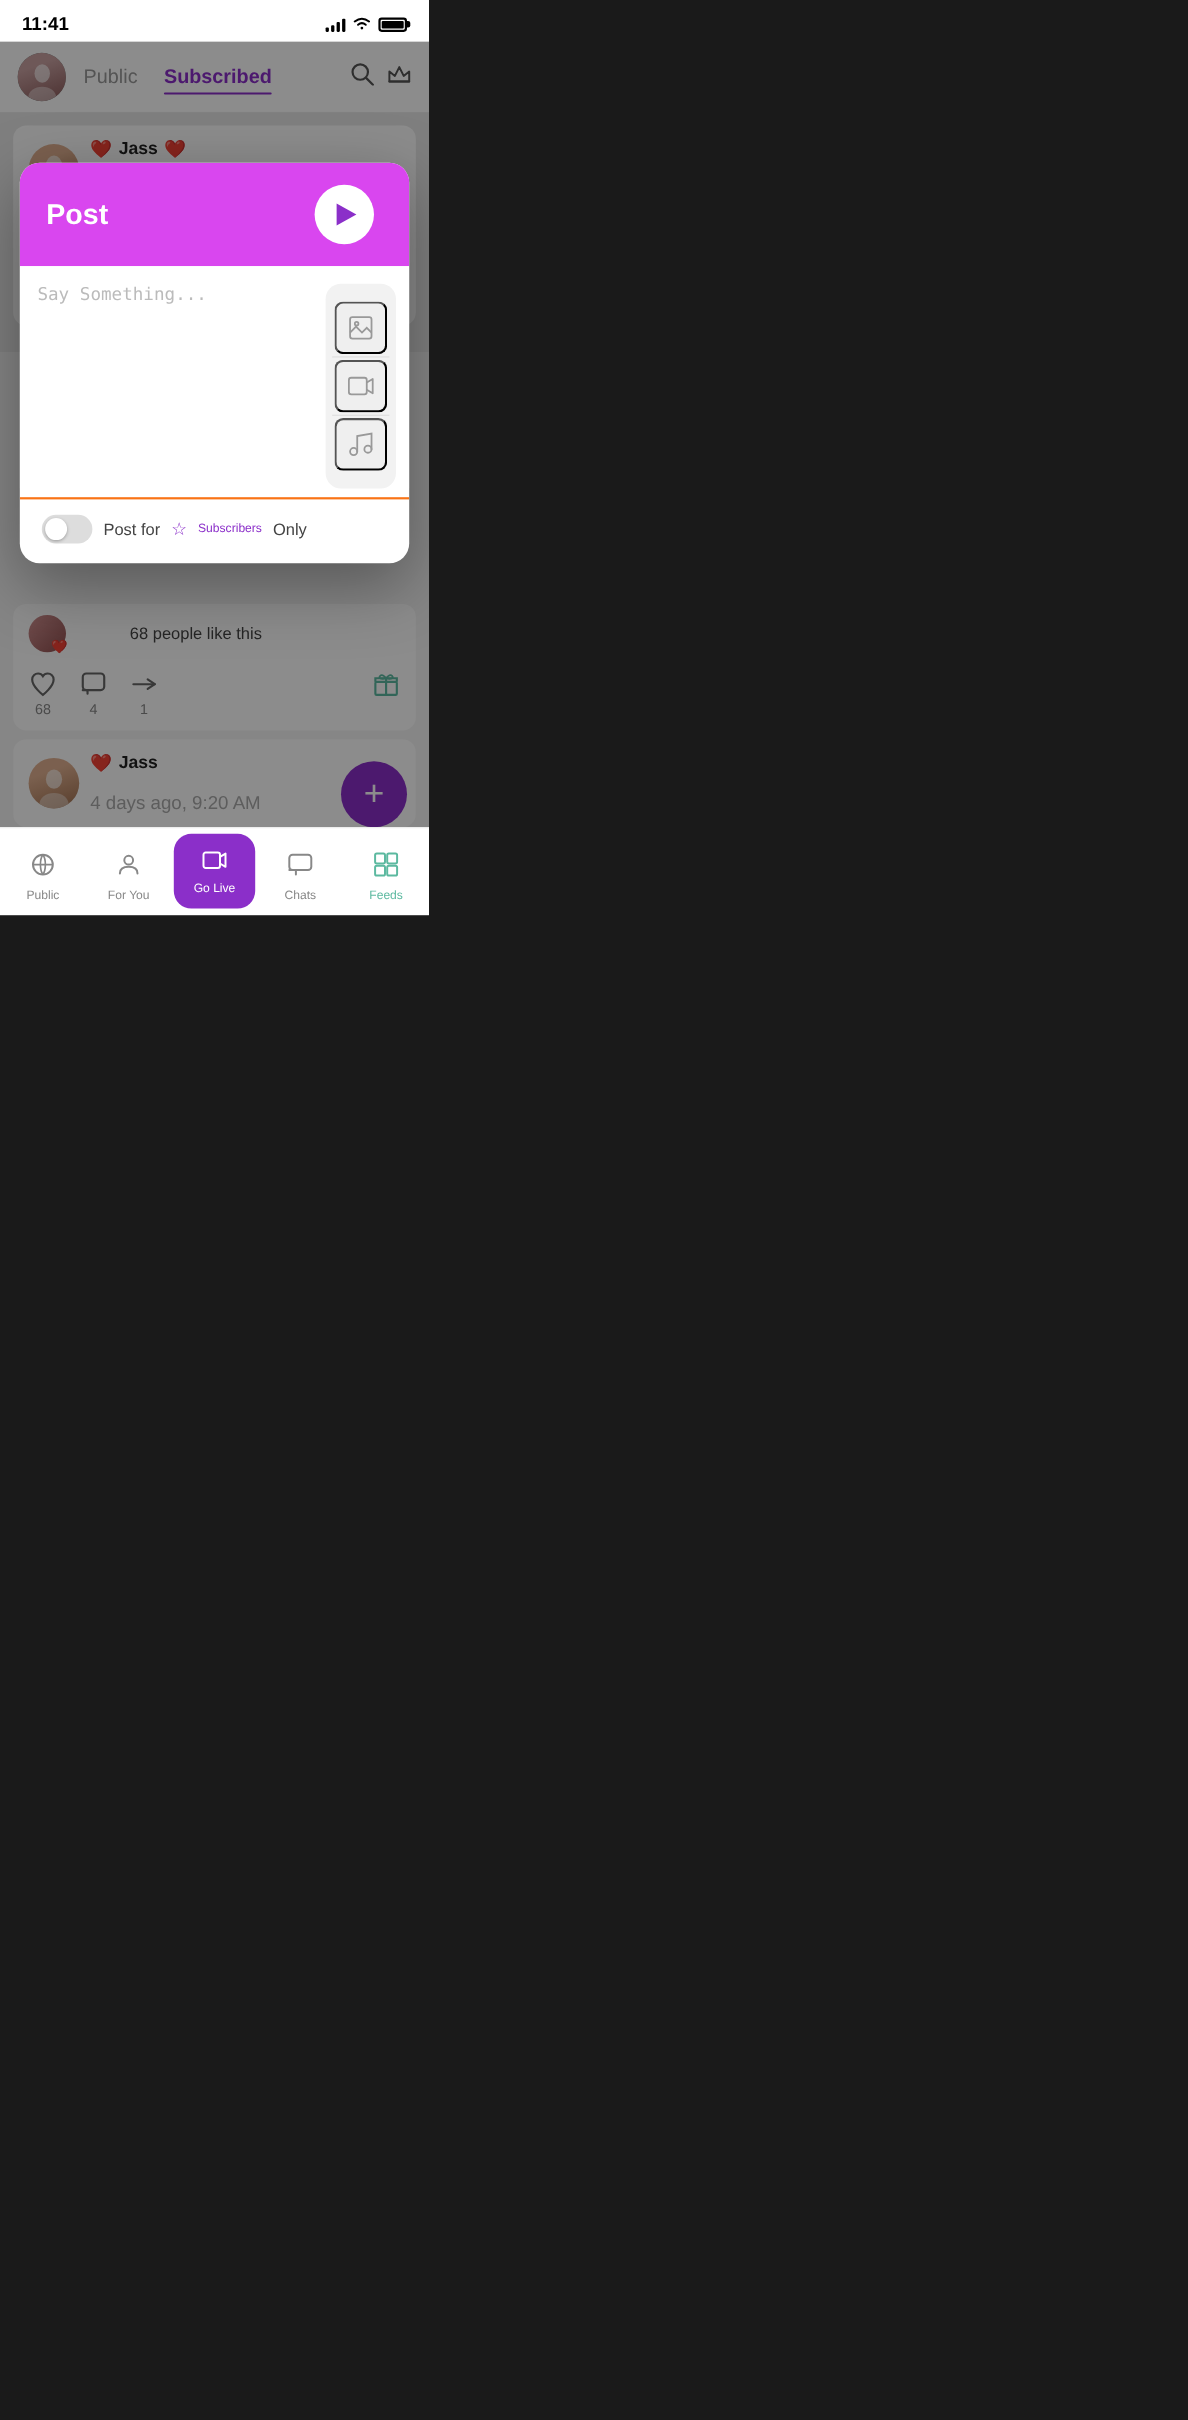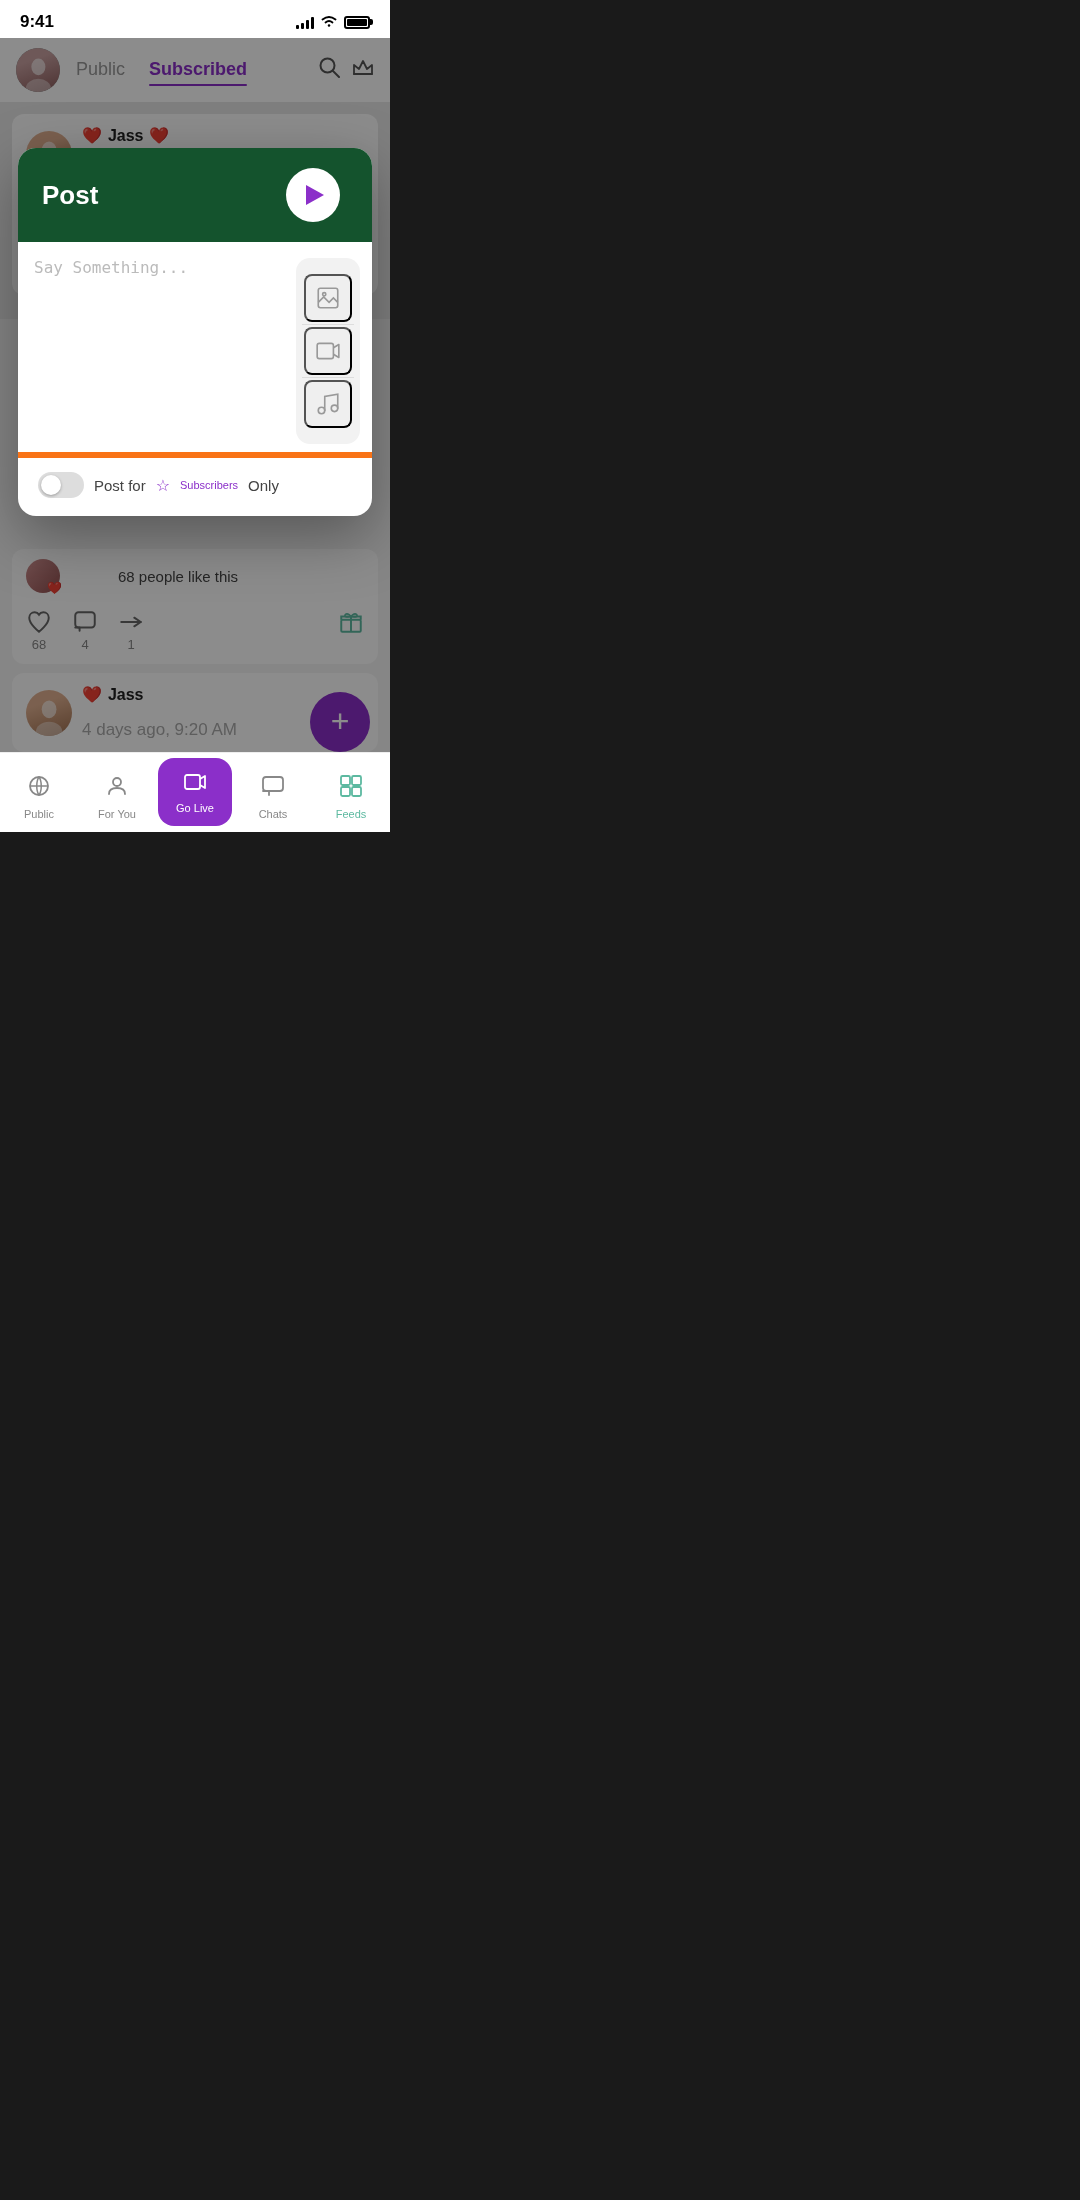--- a/index.html
+++ b/index.html
@@ -230,21 +230,21 @@
       left: 18px;
       right: 18px;
       background: #fff;
       border-radius: 18px;
       overflow: hidden;
       z-index: 30;
       box-shadow: 0 20px 60px rgba(0,0,0,0.35);
     }
 
     .modal-header {
-      background: #14532d;
+      background: #d946ef;
       padding: 20px 32px 20px 24px;
       display: flex;
       align-items: center;
       justify-content: space-between;
     }
 
     .modal-title {
       font-size: 26px;
       font-weight: 700;
       color: #fff;
@@ -339,21 +339,21 @@
       background: #ddd;
       margin: 2px 0;
     }
 
     
     .modal-footer {
       padding: 14px 20px 18px;
       display: flex;
       align-items: center;
       gap: 10px;
-      border-top: 6px solid #f97316;
+      border-top: 2px solid #f97316;
       margin-top: 8px;
     }
 
     .toggle-switch {
       width: 46px;
       height: 26px;
       background: #ddd;
       border-radius: 13px;
       position: relative;
       cursor: pointer;
@@ -523,21 +523,21 @@
     .avatar-silhouette svg {
       width: 70%;
       height: 80%;
       fill: rgba(255,255,255,0.5);
     }
   </style>
 </head>
 <body>
 
 <div class="status-bar">
-  <span class="status-time">9:41</span>
+  <span class="status-time">11:41</span>
   <div class="status-icons">
     <div class="signal-bars">
       <div class="signal-bar" style="height:4px"></div>
       <div class="signal-bar" style="height:6px"></div>
       <div class="signal-bar" style="height:9px"></div>
       <div class="signal-bar" style="height:12px"></div>
     </div>
     <span class="wifi-icon">
       <svg width="18" height="14" viewBox="0 0 18 14" fill="none">
         <path d="M9 11.5 L9 11.5" stroke="#000" stroke-width="2.5" stroke-linecap="round"></path>

